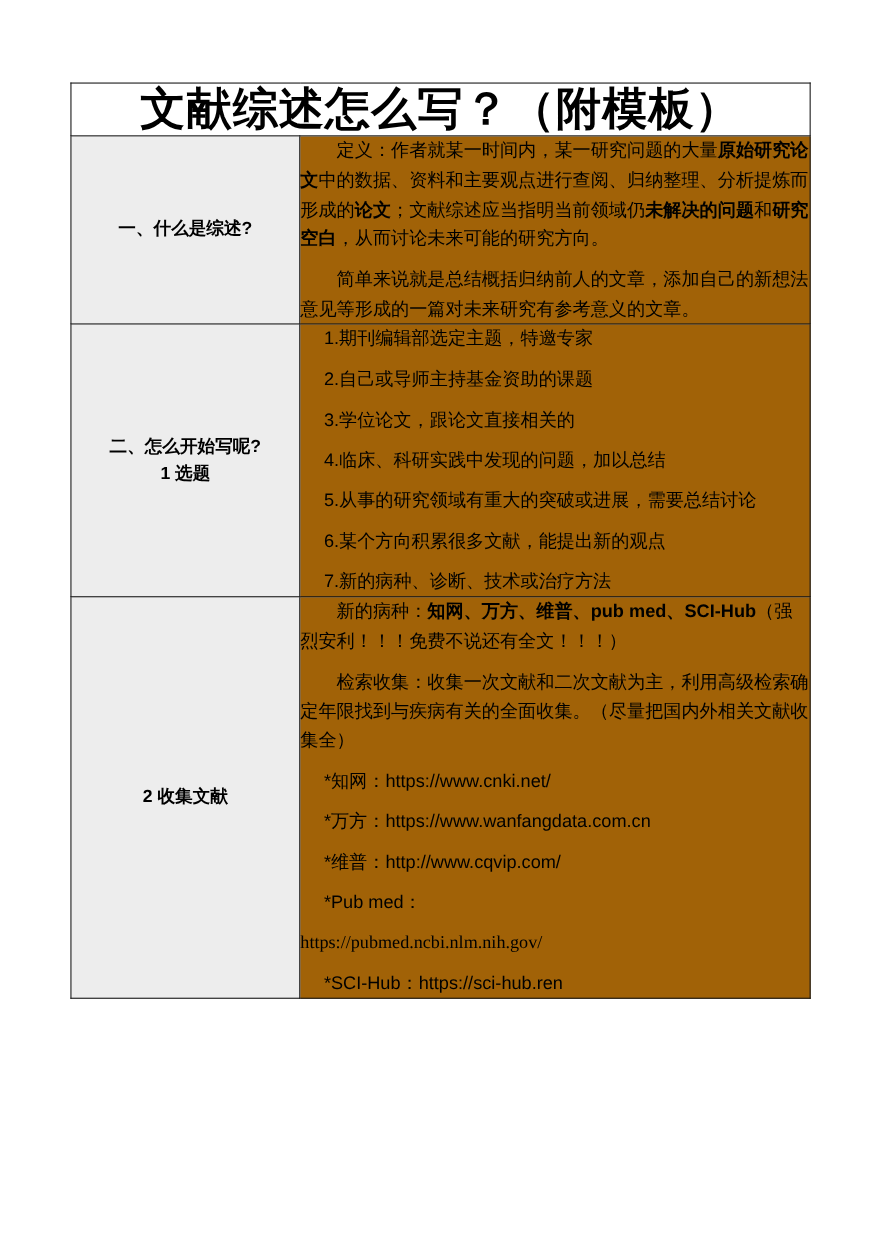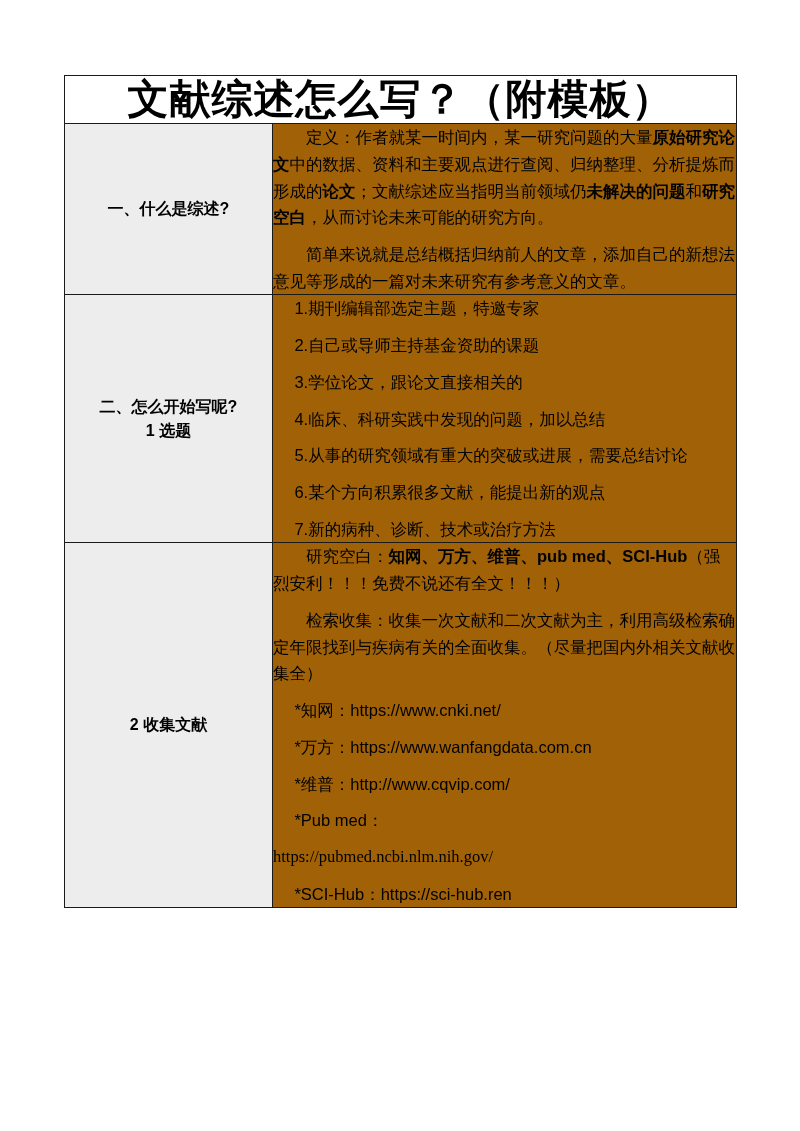--- a/index.html
+++ b/index.html
@@ -141,21 +141,21 @@
               <p class="list-line">7.新的病种、诊断、技术或治疗方法</p>
             </div>
         </td>
       </tr>
 
       <tr>
         <td class="label-cell">
           <span>2 收集文献</span>
         </td>
         <td class="body-cell">
-          <p class="indent" id="r2p0"><span>研究空白：</span><b>知网、万方、维普、pub med、SCI-Hub</b><span>（强烈安利！！！免费不说还有全文！！！）</span></p>
+          <p class="indent" id="r2p0"><span>新的病种：</span><b>知网、万方、维普、pub med、SCI-Hub</b><span>（强烈安利！！！免费不说还有全文！！！）</span></p>
           <p class="indent" id="r2p1"><span>检索收集：收集一次文献和二次文献为主，利用高级检索确定年限找到与疾病有关的全面收集。（尽量把国内外相关文献收集全）</span></p>
           <div id="r2links">
               <p class="url-line">*知网：https://www.cnki.net/</p>
               <p class="url-line">*万方：https://www.wanfangdata.com.cn</p>
               <p class="url-line">*维普：http://www.cqvip.com/</p>
               <p class="url-line">*Pub med：</p>
               <p class="url-cont">https://pubmed.ncbi.nlm.nih.gov/</p>
               <p class="url-line">*SCI-Hub：https://sci-hub.ren</p>
             </div>
         </td>

